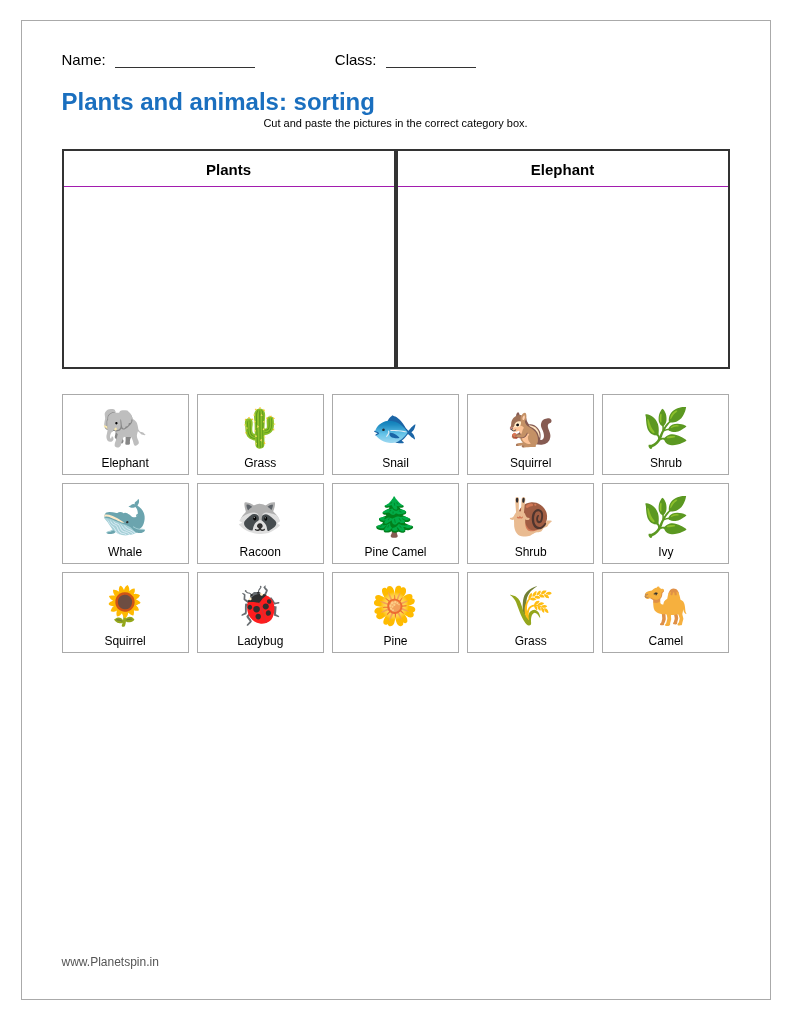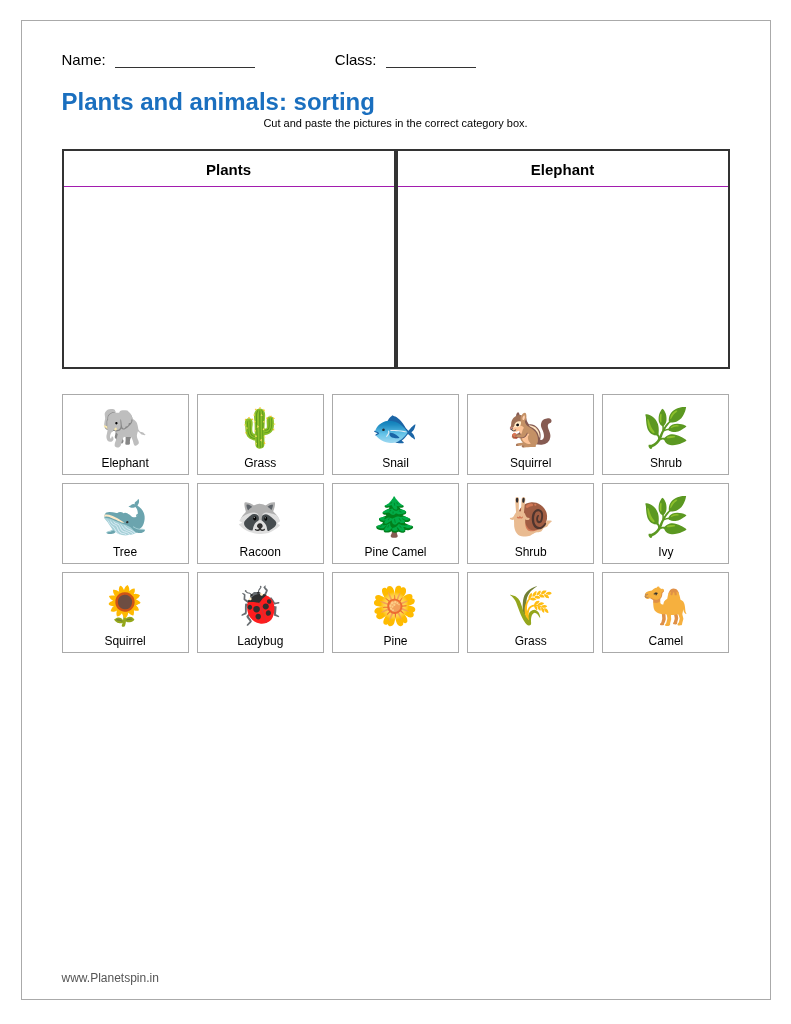--- a/index.html
+++ b/index.html
@@ -95,21 +95,21 @@
       width: 100%;
     }
     .item-label {
       font-size: 12px;
       text-align: center;
       margin-top: 0;
       font-family: Arial, sans-serif;
     }
     .footer {
       position: absolute;
-      bottom: 14px;
+      bottom: 30px;
       left: 40px;
       font-size: 12px;
       color: #555;
     }
   </style>
 </head>
 <body>
 
 <div class="page">
 
@@ -154,21 +154,21 @@
       <div class="item-card">
         <div class="item-emoji">🐿️</div>
         <div class="item-label">Squirrel</div>
       </div>
       <div class="item-card">
         <div class="item-emoji">🌿</div>
         <div class="item-label">Shrub</div>
       </div>
       <div class="item-card">
         <div class="item-emoji">🐋</div>
-        <div class="item-label">Tree</div>
+        <div class="item-label">Whale</div>
       </div>
       <div class="item-card">
         <div class="item-emoji">🦝</div>
         <div class="item-label">Racoon</div>
       </div>
       <div class="item-card">
         <div class="item-emoji">🌲</div>
         <div class="item-label">Pine Camel</div>
       </div>
       <div class="item-card">

